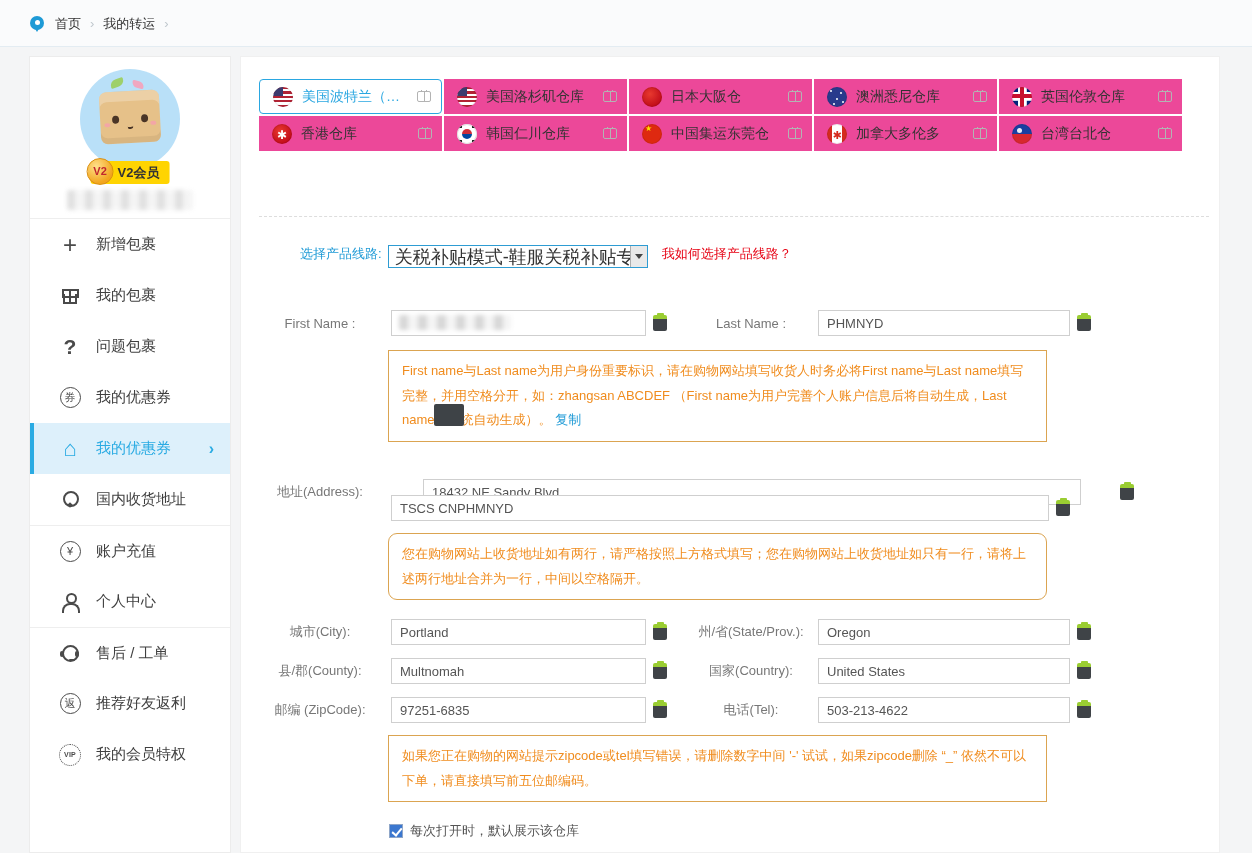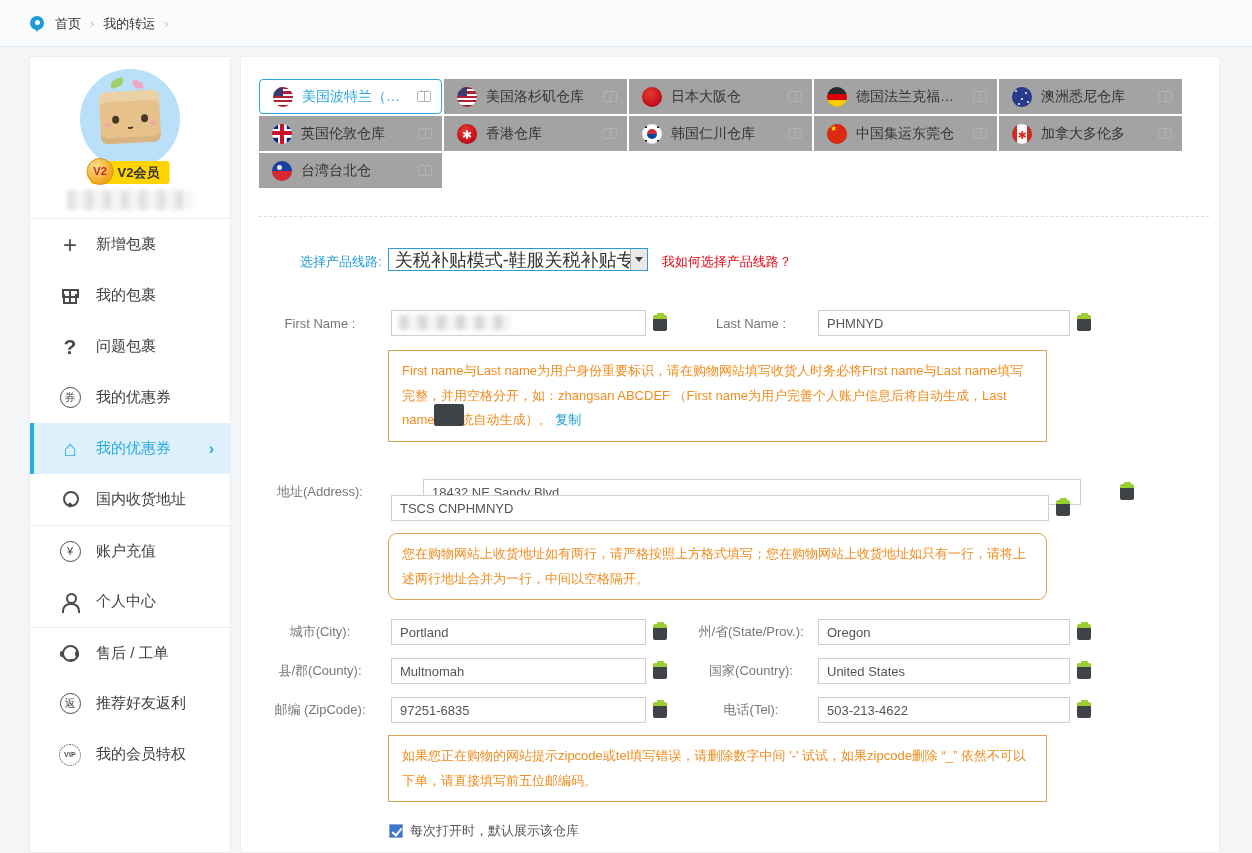--- a/index.html
+++ b/index.html
@@ -61,21 +61,21 @@
   .g-headset i.a { position:absolute; left:0; top:7px; width:4px; height:6px; background:currentColor; border-radius:2px; }
   .g-headset i.b { position:absolute; right:1px; top:7px; width:4px; height:6px; background:currentColor; border-radius:2px; }
   .g-headset i.c { position:absolute; left:9px; top:15px; width:6px; height:2px; background:currentColor; border-radius:1px; }
   .g-vip { width:22px; height:22px; border:1.5px dotted currentColor; border-radius:50%; display:flex; align-items:center; justify-content:center; font-size:7px; font-weight:bold; letter-spacing:.2px; }
 
   
   .main { position:absolute; left:240px; top:56px; width:980px; bottom:0; background:#fff; border:1px solid #f0f0f0; }
 
   
   .tabs { position:absolute; left:18px; top:22px; width:928px; display:flex; flex-wrap:wrap; gap:2px; }
-  .tab { width:183px; height:35px; background:#a3a3a3; display:flex; align-items:center; padding:0 10px 0 13px; gap:9px; font-size:14px; color:#333; cursor:pointer; white-space:nowrap; }
+  .tab { width:183px; height:35px; background:#ec4899; display:flex; align-items:center; padding:0 10px 0 13px; gap:9px; font-size:14px; color:#333; cursor:pointer; white-space:nowrap; }
   .tab.active { background:#fff; border:1px solid #2aa7e1; border-radius:4px; color:#2aa7e1; }
   .tab .lbl { overflow:hidden; text-overflow:ellipsis; }
   .book { position:relative; width:14px; height:11px; border:1px solid #b3b3b3; border-radius:2px; flex:none; margin-left:auto; background:#fff0; }
   .book::before { content:""; position:absolute; left:50%; top:0; bottom:0; width:1px; background:#b3b3b3; }
   .book::after { content:""; position:absolute; left:3px; top:-2px; right:3px; height:2px; border-left:1px solid #b3b3b3; border-right:1px solid #b3b3b3; }
 
   .flag { width:20px; height:20px; border-radius:50%; position:relative; overflow:hidden; flex:none; box-shadow: inset 0 0 0 1px rgba(0,0,0,.08); }
   .flag-us { background:repeating-linear-gradient(180deg,#b22234 0 2.2px,#fff 2.2px 4.4px); }
   .flag-us::after { content:""; position:absolute; left:0; top:0; width:10px; height:9px; background:#3c3b6e; }
   .flag-jp { background:radial-gradient(circle at 40% 35%, #e8392f, #bf0a18 75%); }
@@ -98,21 +98,21 @@
   .flag-cn { background:#de2910; }
   .flag-cn::after { content:"★"; position:absolute; left:3px; top:0px; color:#ffde00; font-size:8px; }
   .flag-ca { background:linear-gradient(90deg,#d52b1e 0 24%,#fff 24% 76%,#d52b1e 76%); }
   .flag-ca::after { content:"✱"; position:absolute; left:0; right:0; top:1px; text-align:center; color:#d52b1e; font-size:11px; line-height:20px; }
   .flag-tw { background:linear-gradient(180deg,#1a3fa0 0 50%,#d7282f 50%); }
   .flag-tw::after { content:""; position:absolute; left:5px; top:4px; width:5px; height:5px; border-radius:50%; background:#fff; opacity:.9; }
 
   .dash-sep { position:absolute; left:18px; right:10px; top:159px; border-top:1px dashed #ddd; }
 
   
-  .prod-row { position:absolute; left:59px; top:188px; height:26px; display:flex; align-items:flex-end; font-size:13px; }
+  .prod-row { position:absolute; left:59px; top:188px; height:26px; display:flex; align-items:flex-start; font-size:13px; }
   .prod-label { color:#1e9ad6; }
   .select { margin-left:6px; width:260px; height:23px; border:1px solid #2e9cd3; background:#fff; display:flex; align-items:center; position:relative; font-size:18px; color:#333; cursor:pointer; }
   .select .sel-text { padding-left:6px; flex:1; white-space:nowrap; overflow:hidden; }
   .sel-arrow { width:17px; height:100%; background:#e9e9e9; border-left:1px solid #adadad; display:flex; align-items:center; justify-content:center; flex:none; }
   .sel-arrow::after { content:""; width:0; height:0; border-left:4px solid transparent; border-right:4px solid transparent; border-top:5px solid #444; }
   .help-link { margin-left:14px; color:#e60012; cursor:pointer; }
 
   
   .frow { position:absolute; height:26px; display:flex; align-items:center; font-size:13px; }
   .flabel { color:#777; text-align:center; flex:none; }
@@ -260,25 +260,20 @@
         <span class="flag flag-us"></span>
         <span class="lbl">美国洛杉矶仓库</span>
         <span class="book"></span>
       </div>
       <div class="tab">
         <span class="flag flag-jp"></span>
         <span class="lbl">日本大阪仓</span>
         <span class="book"></span>
       </div>
       <div class="tab">
-        <span class="flag flag-de"></span>
-        <span class="lbl">德国法兰克福仓库</span>
-        <span class="book"></span>
-      </div>
-      <div class="tab">
         <span class="flag flag-au"></span>
         <span class="lbl">澳洲悉尼仓库</span>
         <span class="book"></span>
       </div>
       <div class="tab">
         <span class="flag flag-gb"></span>
         <span class="lbl">英国伦敦仓库</span>
         <span class="book"></span>
       </div>
       <div class="tab">

